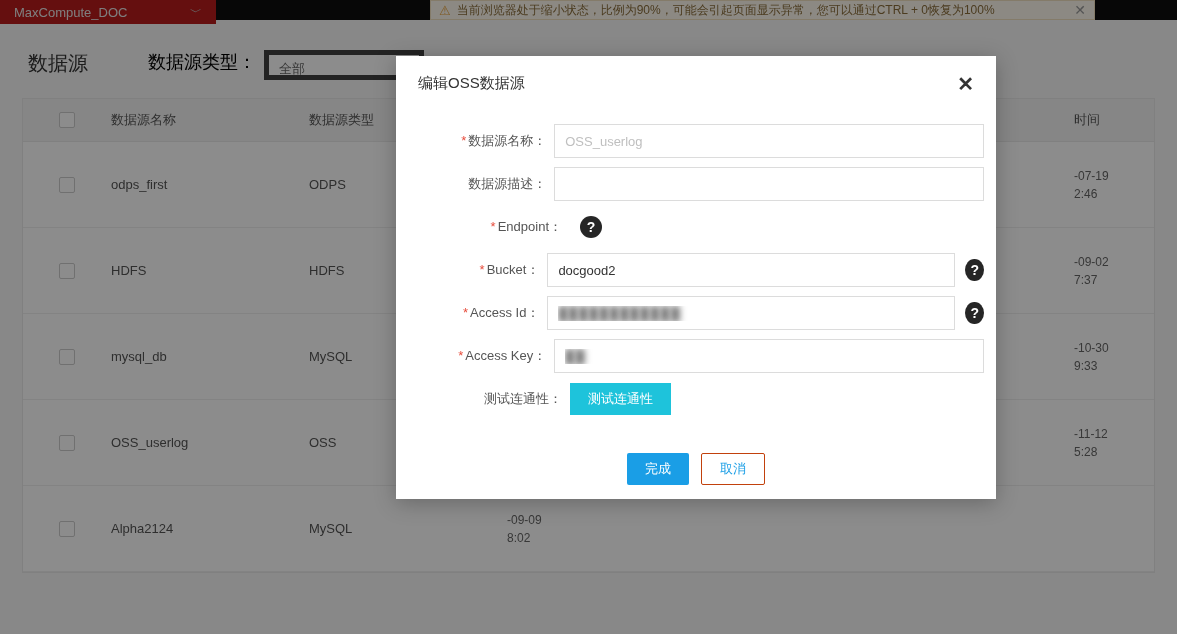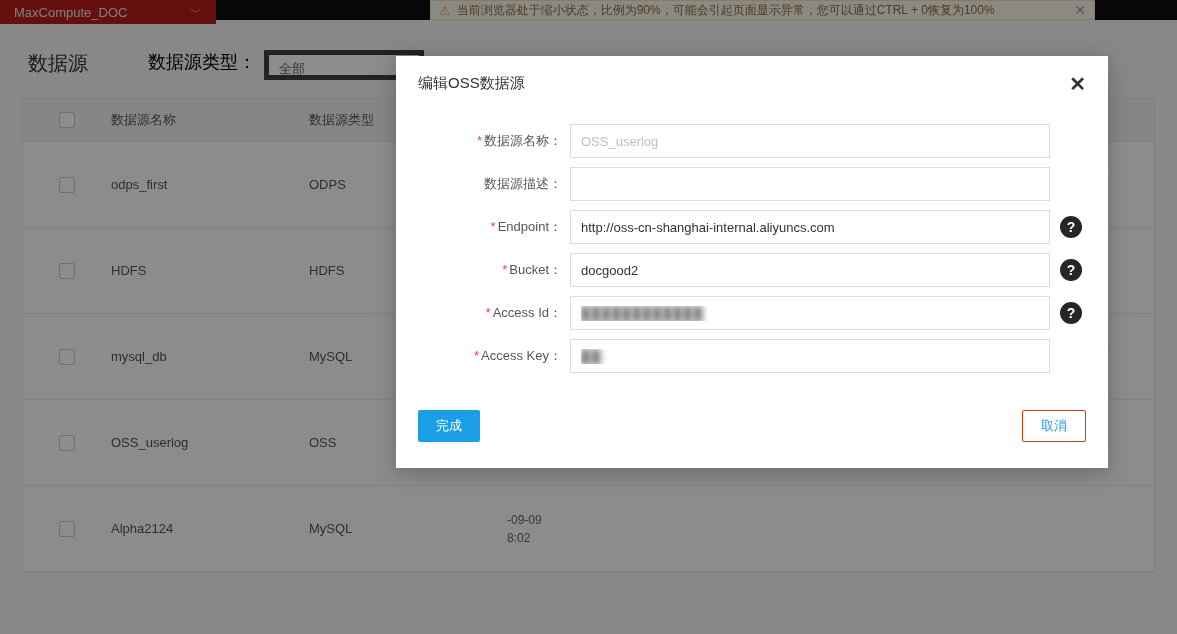--- a/index.html
+++ b/index.html
@@ -20,35 +20,35 @@
   .chk{width:16px;height:16px;border:1px solid #ccc;background:#fff;border-radius:2px}
   .col-name{width:198px}
   .col-type{width:198px}
   .col-username{flex:1}
   .col-time{width:80px;text-align:left}
   .trow{display:flex;align-items:center;height:86px;border-bottom:1px solid #eee;color:#555}
   .trow.compact .col-username{font-size:12px}
   .un-label{color:#18a34a;font-weight:bold}
   .time-col{color:#666;font-size:12px;line-height:18px}
   .overlay{position:absolute;inset:0;background:rgba(0,0,0,.45)}
-  .modal{position:absolute;left:396px;top:56px;width:712px;background:#fff;box-shadow:0 4px 20px rgba(0,0,0,.25)}
+  .modal{position:absolute;left:396px;top:56px;width:600px;background:#fff;box-shadow:0 4px 20px rgba(0,0,0,.25)}
   .modal-head{display:flex;align-items:center;padding:18px 22px 12px 22px}
   .modal-title{font-size:15px;color:#333}
   .modal-close{margin-left:auto;font-size:20px;line-height:18px;color:#333;cursor:pointer;font-weight:bold}
   .form{padding:10px 12px 10px 22px}
   .frow{display:flex;align-items:center;margin:9px 0;height:34px}
   .flabel{width:152px;text-align:right;color:#555;font-size:13px;padding-right:8px}
   .req{color:#e74c3c;margin-right:2px}
   .finput{width:480px;height:34px;border:1px solid #dcdcdc;padding:0 10px;font-size:13px;color:#333;outline:none}
   .finput::placeholder{color:#bbb}
   .finput[disabled]{background:#fff;color:#bfbfbf}
   .blur{color:transparent;text-shadow:0 0 6px rgba(110,110,110,.9);letter-spacing:1px}
   .help-icon{width:22px;height:22px;border-radius:50%;background:#262626;color:#fff;display:flex;align-items:center;justify-content:center;font-weight:bold;font-size:14px;margin-left:10px;cursor:pointer}
   .btn-test{height:32px;padding:0 18px;background:#1ec3db;border:none;color:#fff;font-size:13px;cursor:pointer}
-  .modal-foot{display:flex;justify-content:space-between;padding:18px 22px 26px 22px;gap:12px}
+  .modal-foot{display:flex;justify-content:center;padding:18px 22px 14px 22px;gap:12px}
   .btn-primary{height:32px;padding:0 18px;background:#1a9ee6;border:none;color:#fff;font-size:13px;cursor:pointer;border-radius:2px}
   .btn-default{height:32px;padding:0 18px;background:#fff;border:1px solid #c2410c;color:#1a9ee6;font-size:13px;cursor:pointer;border-radius:2px}
   .time-cell{width:80px}
 </style>
 </head>
 <body>
 
 <div class="topbar">
   <div class="project-select">
     <span>MaxCompute_DOC</span>
@@ -151,35 +151,38 @@
     <div class="frow">
       <div class="flabel"><span class="req">*</span><span>数据源名称：</span></div>
       <input class="finput" disabled="" value="OSS_userlog" style="">
     </div>
     <div class="frow">
       <div class="flabel"><span>数据源描述：</span></div>
       <input class="finput" value="" style="">
     </div>
     <div class="frow">
       <div class="flabel"><span class="req">*</span><span>Endpoint：</span></div>
-      <input class="finput" value="http://oss-cn-shanghai-internal.aliyuncs.com" style="">
       <div class="help-icon">?</div>
     </div>
     <div class="frow">
       <div class="flabel"><span class="req">*</span><span>Bucket：</span></div>
       <input class="finput" value="docgood2" style="">
       <div class="help-icon">?</div>
     </div>
     <div class="frow">
       <div class="flabel"><span class="req">*</span><span>Access Id：</span></div>
       <input class="finput blur" value="████████████" style="">
       <div class="help-icon">?</div>
     </div>
     <div class="frow">
       <div class="flabel"><span class="req">*</span><span>Access Key：</span></div>
       <input class="finput blur" value="██" style="">
     </div>
+    <div class="frow">
+      <div class="flabel"><span>测试连通性：</span></div>
+      <button class="btn-test">测试连通性</button>
+    </div>
   </div>
   <div class="modal-foot">
     <button class="btn-primary">完成</button>
     <button class="btn-default">取消</button>
   </div>
 </div>
 
 </body></html>

